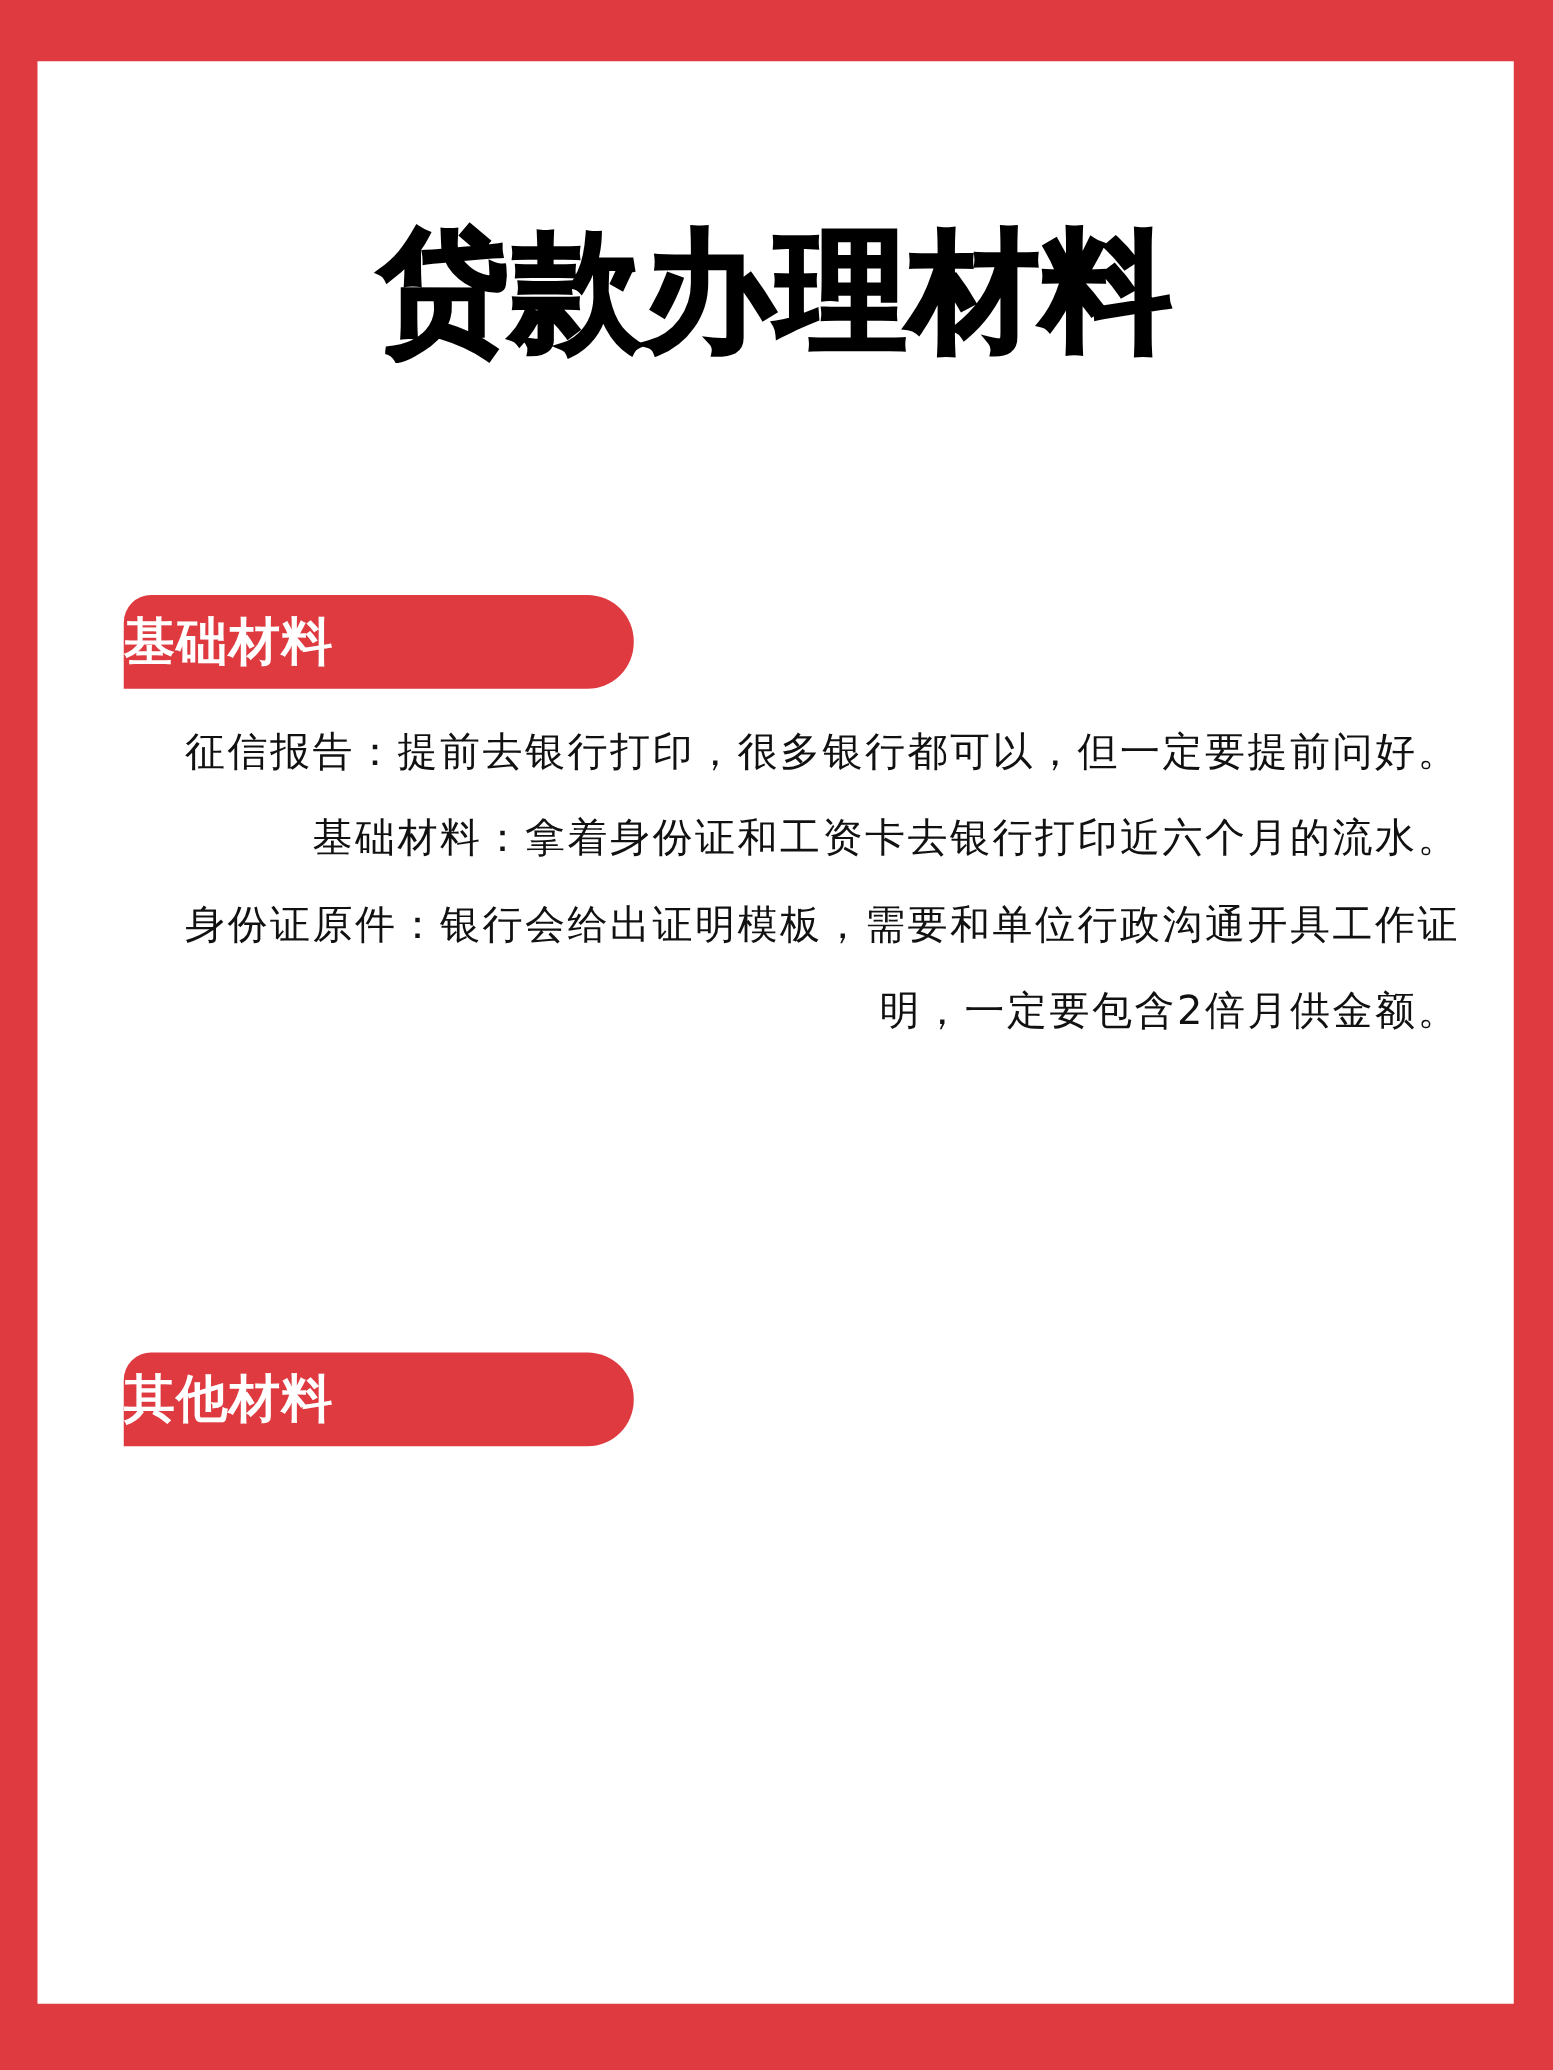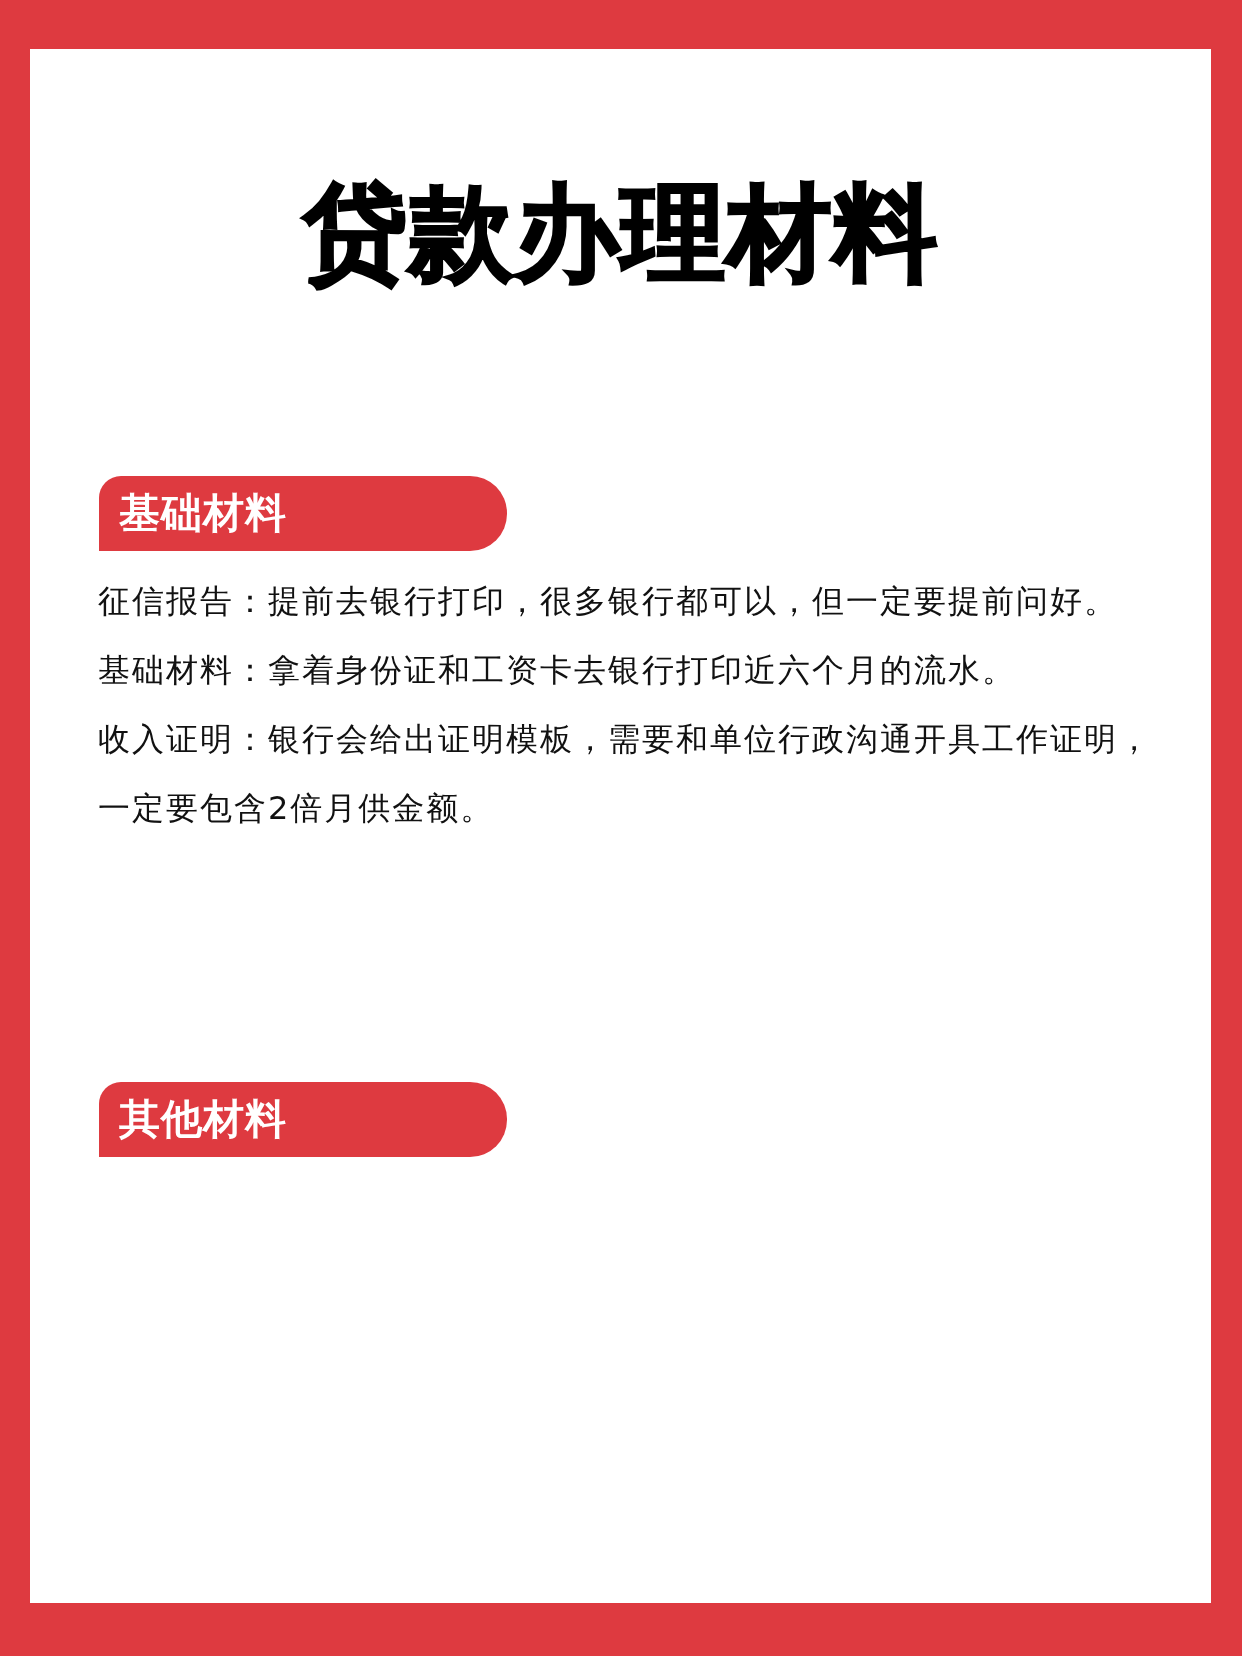--- a/index.html
+++ b/index.html
@@ -41,55 +41,55 @@
       position: absolute;
       left: 99px;
       width: 408px;
       height: 75px;
       background: #de3a40;
       border-radius: 22px 37px 37px 0;
       color: #ffffff;
       font-weight: bold;
       font-size: 41px;
       line-height: 75px;
-      padding-left: 20px;
       box-sizing: border-box;
       letter-spacing: 1px;
     }
     .tag-1 { top: 476px; }
     .tag-2 { top: 1082px; }
     .body-text {
       position: absolute;
       left: 98px;
       width: 1070px;
       font-size: 32px;
       line-height: 69px;
       color: #111111;
       letter-spacing: 2px;
     }
     .body-1 { top: 567px; }
     .body-2 { top: 1110px; }
     .para {
       margin: 0;
+      text-align: right;
     }
     .label {
       color: #111111;
     }
   </style>
 </head>
 <body>
 
 <div class="panel"></div>
 
 <h1 class="title" style="margin:0;">贷款办理材料</h1>
 
 <div class="section-tag tag-1">基础材料</div>
 
 <div class="body-text body-1">
   <p class="para"><span class="label">征信报告：</span><span>提前去银行打印，很多银行都可以，但一定要提前问好。</span></p>
   <p class="para"><span class="label">基础材料：</span><span>拿着身份证和工资卡去银行打印近六个月的流水。</span></p>
-  <p class="para"><span class="label">收入证明：</span><span>银行会给出证明模板，需要和单位行政沟通开具工作证明，一定要包含2倍月供金额。</span></p>
+  <p class="para"><span class="label">身份证原件：</span><span>银行会给出证明模板，需要和单位行政沟通开具工作证明，一定要包含2倍月供金额。</span></p>
 </div>
 
 <div class="section-tag tag-2">其他材料</div>
 
 <div class="body-text body-2">
 </div>
 
 </body></html>

